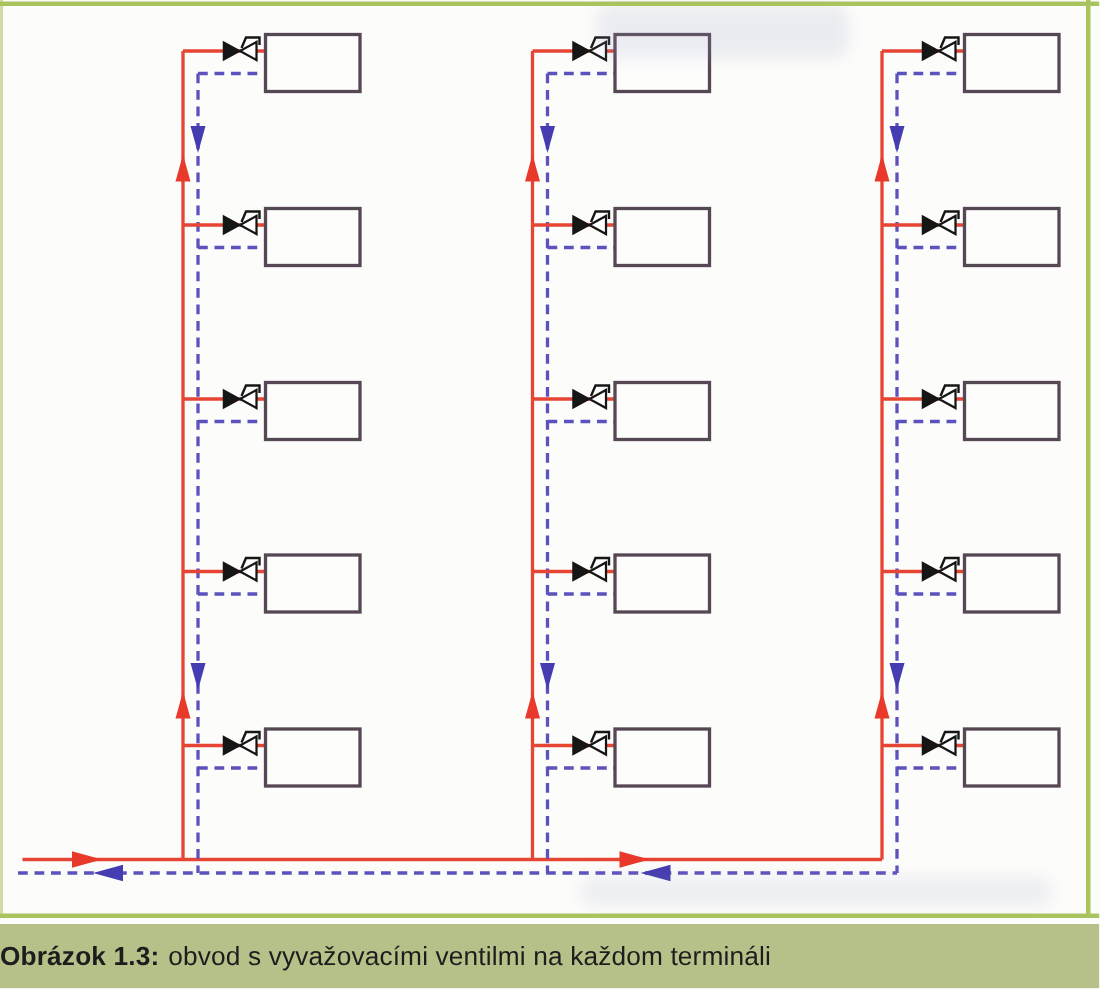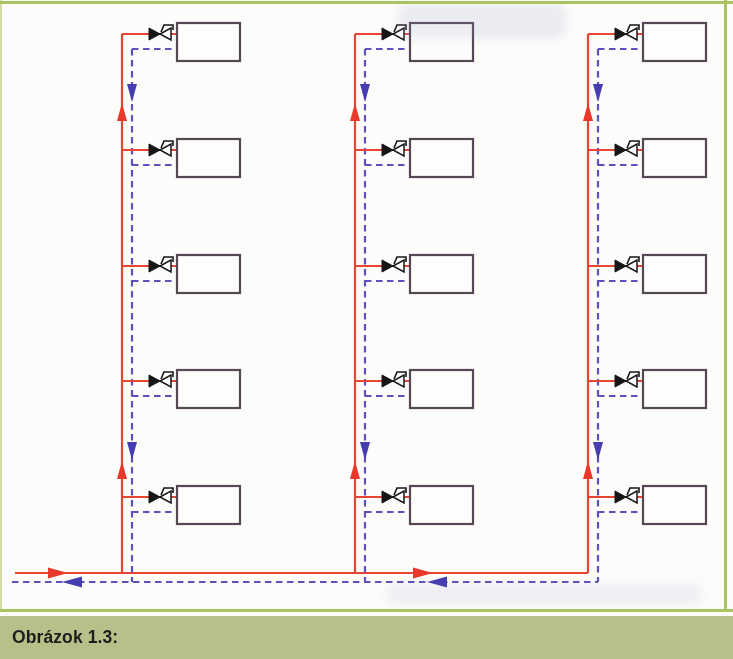--- a/index.html
+++ b/index.html
@@ -21,21 +21,21 @@
 
   
   .ghost{position:absolute;z-index:1;filter:blur(5px);border-radius:10px;
          background:rgba(148,158,198,0.16);}
   .ghost-top{left:398px;top:3px;width:168px;height:36px;}
   .ghost-bottom{left:386px;top:584px;width:316px;height:21px;background:rgba(148,158,198,0.13);}
 
   .caption-bar{
     position:absolute;left:0;top:616px;width:733px;height:43px;
     display:flex;align-items:center;
-    padding-left:12px;box-sizing:border-box;
+    padding-left:0;box-sizing:border-box;
     font-size:17.5px;line-height:1;letter-spacing:.1px;
     z-index:3;
   }
   .caption-label{font-weight:bold;margin-right:6px;white-space:nowrap;}
   .caption-text{white-space:nowrap;}
 </style>
 </head>
 <body>
 
 <div class="page">
@@ -228,15 +228,16 @@
       </svg>
 
     <div class="frame frame-top" style="background: rgb(169, 196, 94);"></div>
     <div class="frame frame-right" style="background: rgb(169, 196, 94);"></div>
     <div class="frame frame-left" style="background: rgb(169, 196, 94);"></div>
     <div class="frame frame-bottom" style="background: rgb(169, 196, 94);"></div>
   </div>
 
   <div class="caption-bar" style="background: rgb(182, 193, 137); color: rgb(29, 29, 29);">
     <span class="caption-label">Obrázok 1.3:</span>
+    <span class="caption-text">obvod s vyvažovacími ventilmi na každom termináli</span>
   </div>
 
 </div>
 
 </body></html>

